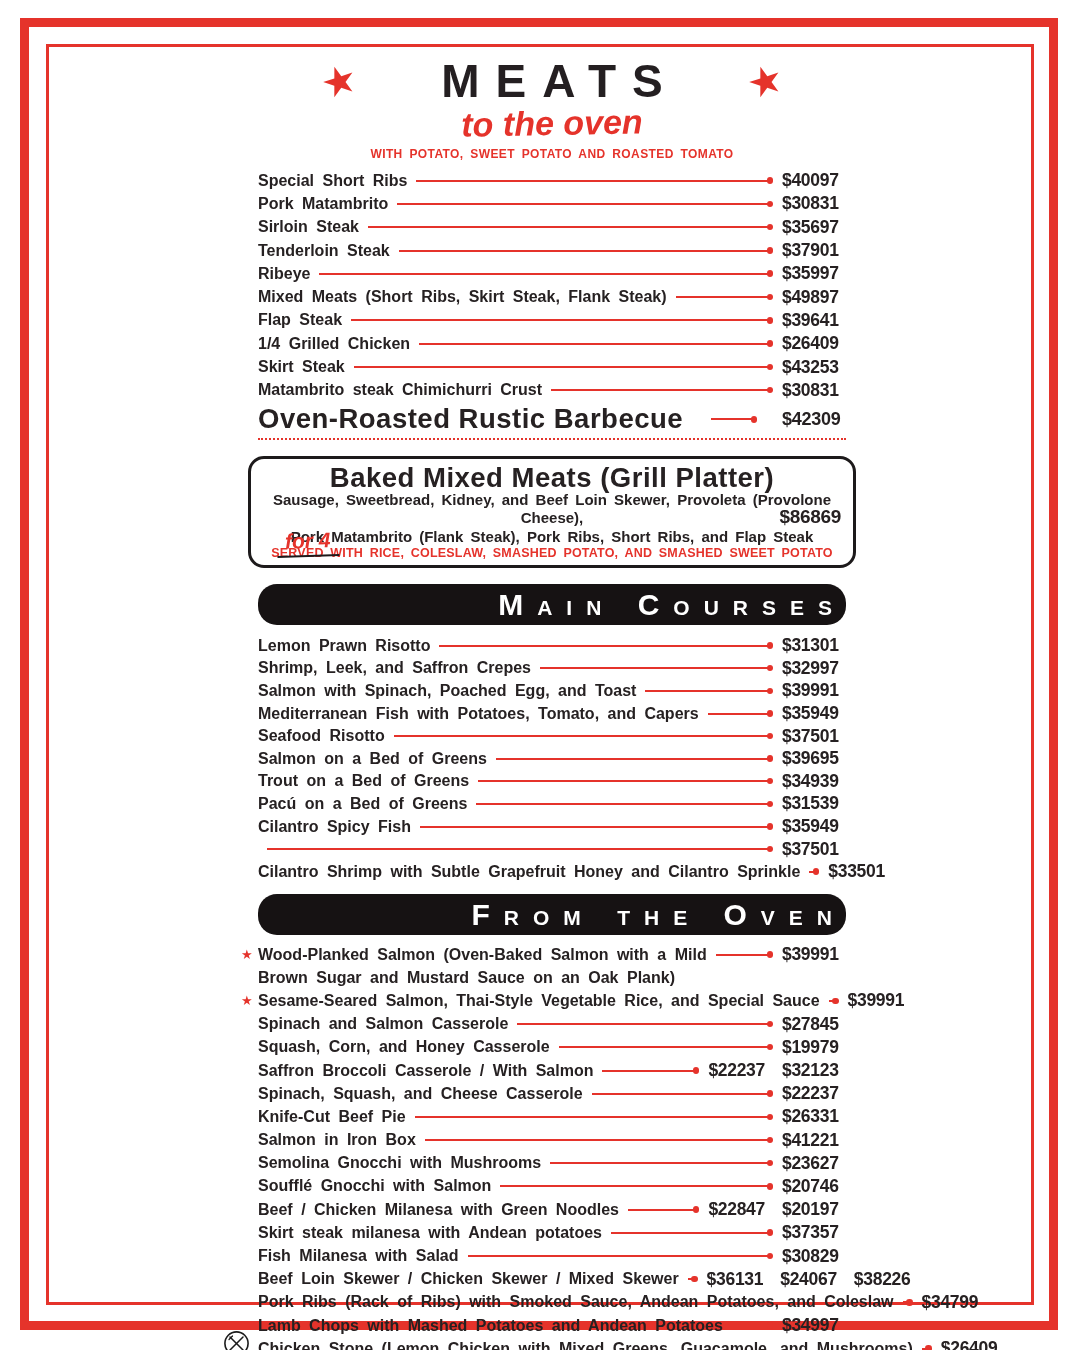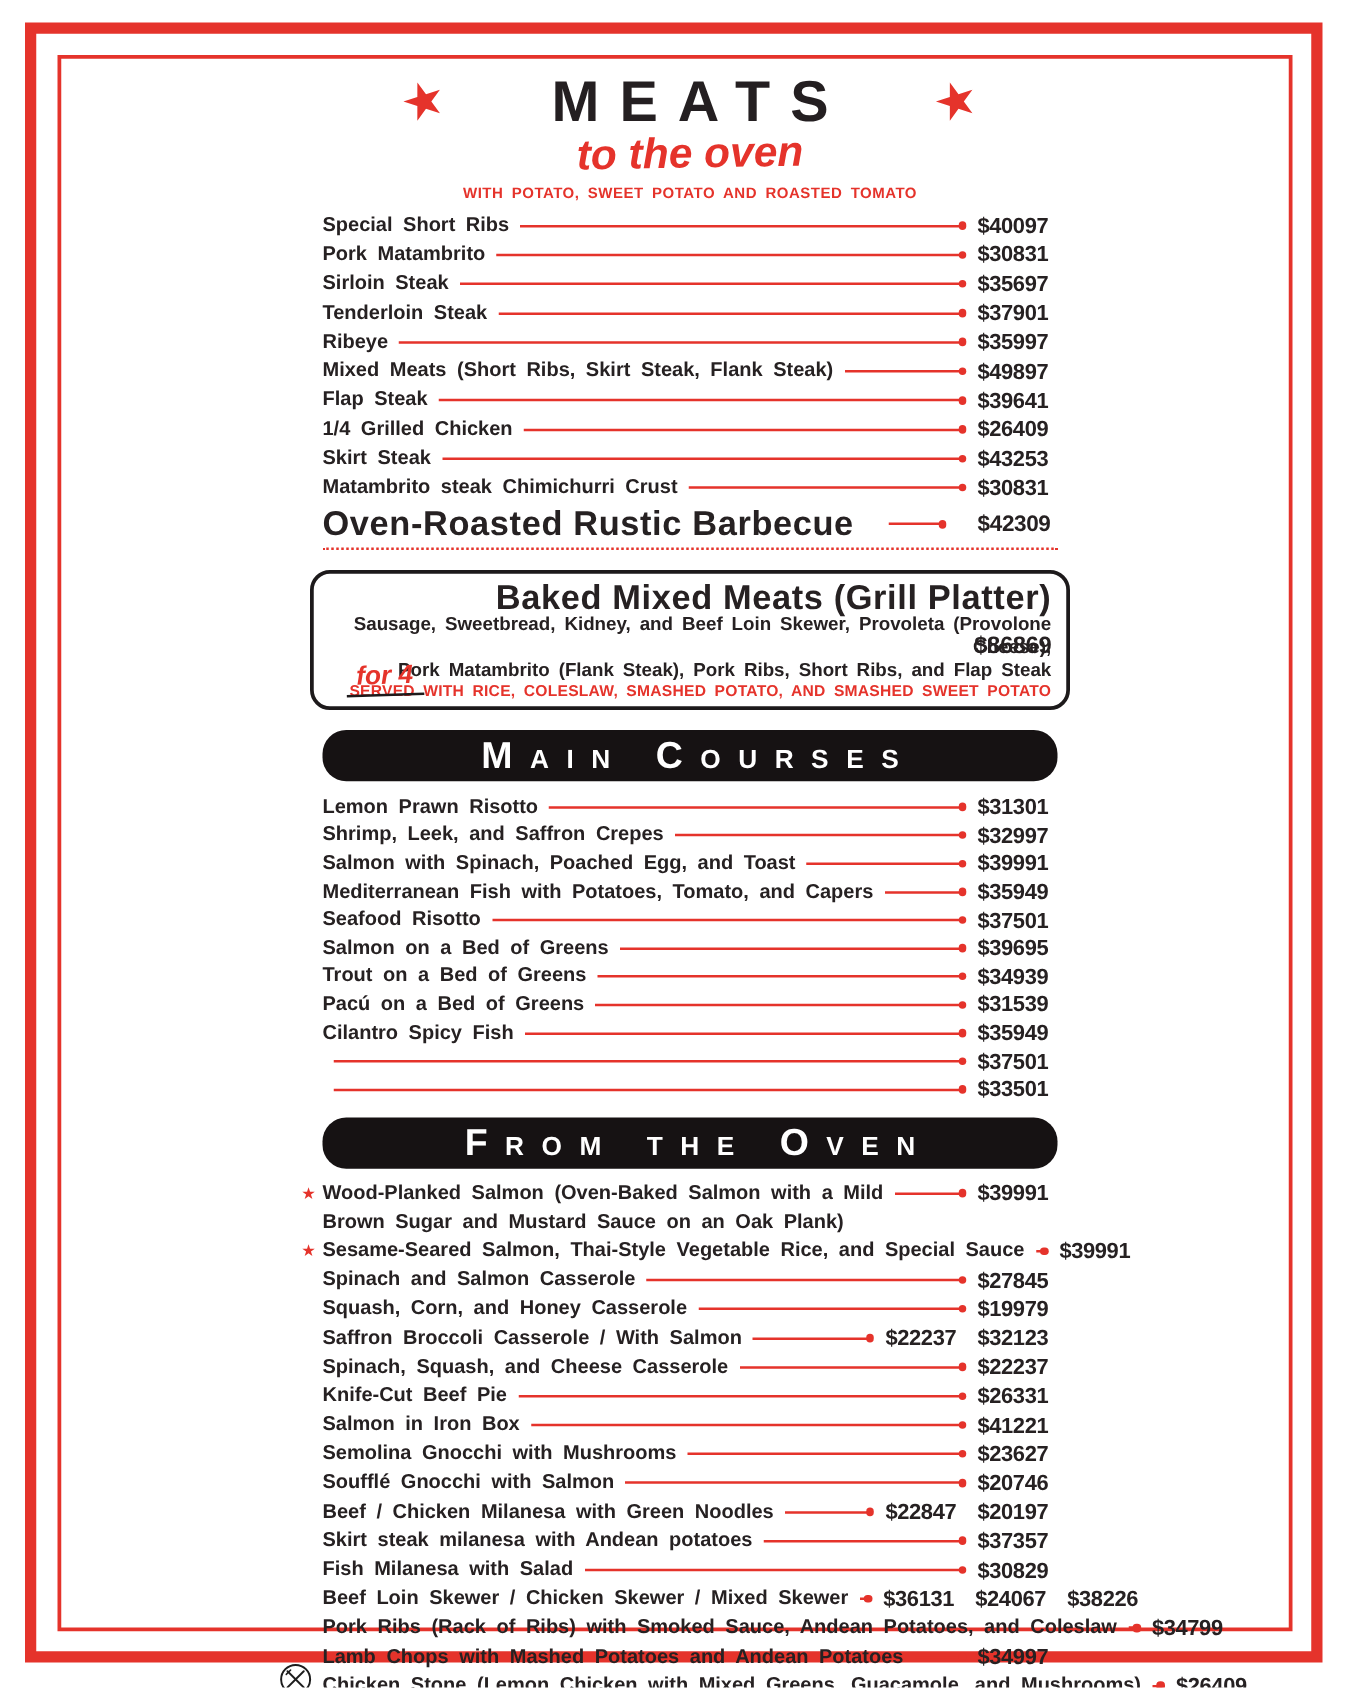--- a/index.html
+++ b/index.html
@@ -45,30 +45,30 @@
   
   .feature-row{display:flex;align-items:center;height:31px;margin-top:2px;gap:16px;}
   .feature-name{font-size:27.5px;font-weight:bold;letter-spacing:0.5px;white-space:nowrap;}
   .feature-leader{flex:0 0 44px;margin:0 11px 0 12px;}
   .feature-row .price{font-size:18px;}
 
   .dotted-sep{border-top:2.5px dotted var(--red);margin:3px 0 4px;}
 
   
   .platter-box{border:3px solid #1d1a1b;border-radius:16px;margin:16px -10px;padding:5px 12px 5px;
-    position:relative;text-align:right;}
+    position:relative;text-align:center;}
   .platter-title{font-size:27.5px;font-weight:bold;letter-spacing:0.5px;line-height:27px;}
   .platter-line{font-size:15px;font-weight:bold;line-height:18.5px;word-spacing:3px;}
   .platter-foot{color:var(--red);font-size:12.5px;font-weight:bold;letter-spacing:0.2px;word-spacing:3px;line-height:14px;}
   .platter-serves{position:absolute;left:26px;bottom:8px;color:var(--red);font-size:21px;font-weight:bold;
     font-style:italic;border-bottom:2.5px solid #1d1a1b;padding:0 8px 2px;transform:rotate(-2deg);}
   .platter-price{position:absolute;right:12px;top:47px;font-size:19px;font-weight:bold;letter-spacing:-0.3px;}
 
   
-  .banner{background:var(--banner);color:#ffffff;height:41px;display:flex;align-items:center;justify-content:center;margin-top:7px;border-radius:19px;}
+  .banner{background:var(--banner);color:#ffffff;height:41px;display:flex;align-items:center;justify-content:flex-end;margin-top:7px;border-radius:19px;}
   .banner span{font-variant:small-caps;font-size:30px;font-weight:bold;letter-spacing:14px;padding-left:14px;}
 
   .rows[data-rows="0"]{margin-top:5px;}
   .rows[data-rows="1"]{margin-top:9px;margin-bottom:11px;}
   .rows[data-rows="2"]{margin-top:8px;}
 </style>
 </head>
 <body>
 
 <div class="page">
@@ -244,20 +244,21 @@
   </div>
 
   <div class="row">
 
     <span class="leader"></span>
     <span class="price">$37501</span>
   </div>
 
   <div class="row">
 
+    <span class="iname">Cilantro Shrimp with Subtle Grapefruit Honey and Cilantro Sprinkle</span>
     <span class="leader"></span>
     <span class="price">$33501</span>
   </div>
 
 </div>
 
     <div class="banner">
       <span>From the Oven</span>
     </div>
     <div class="rows" data-rows="2">

